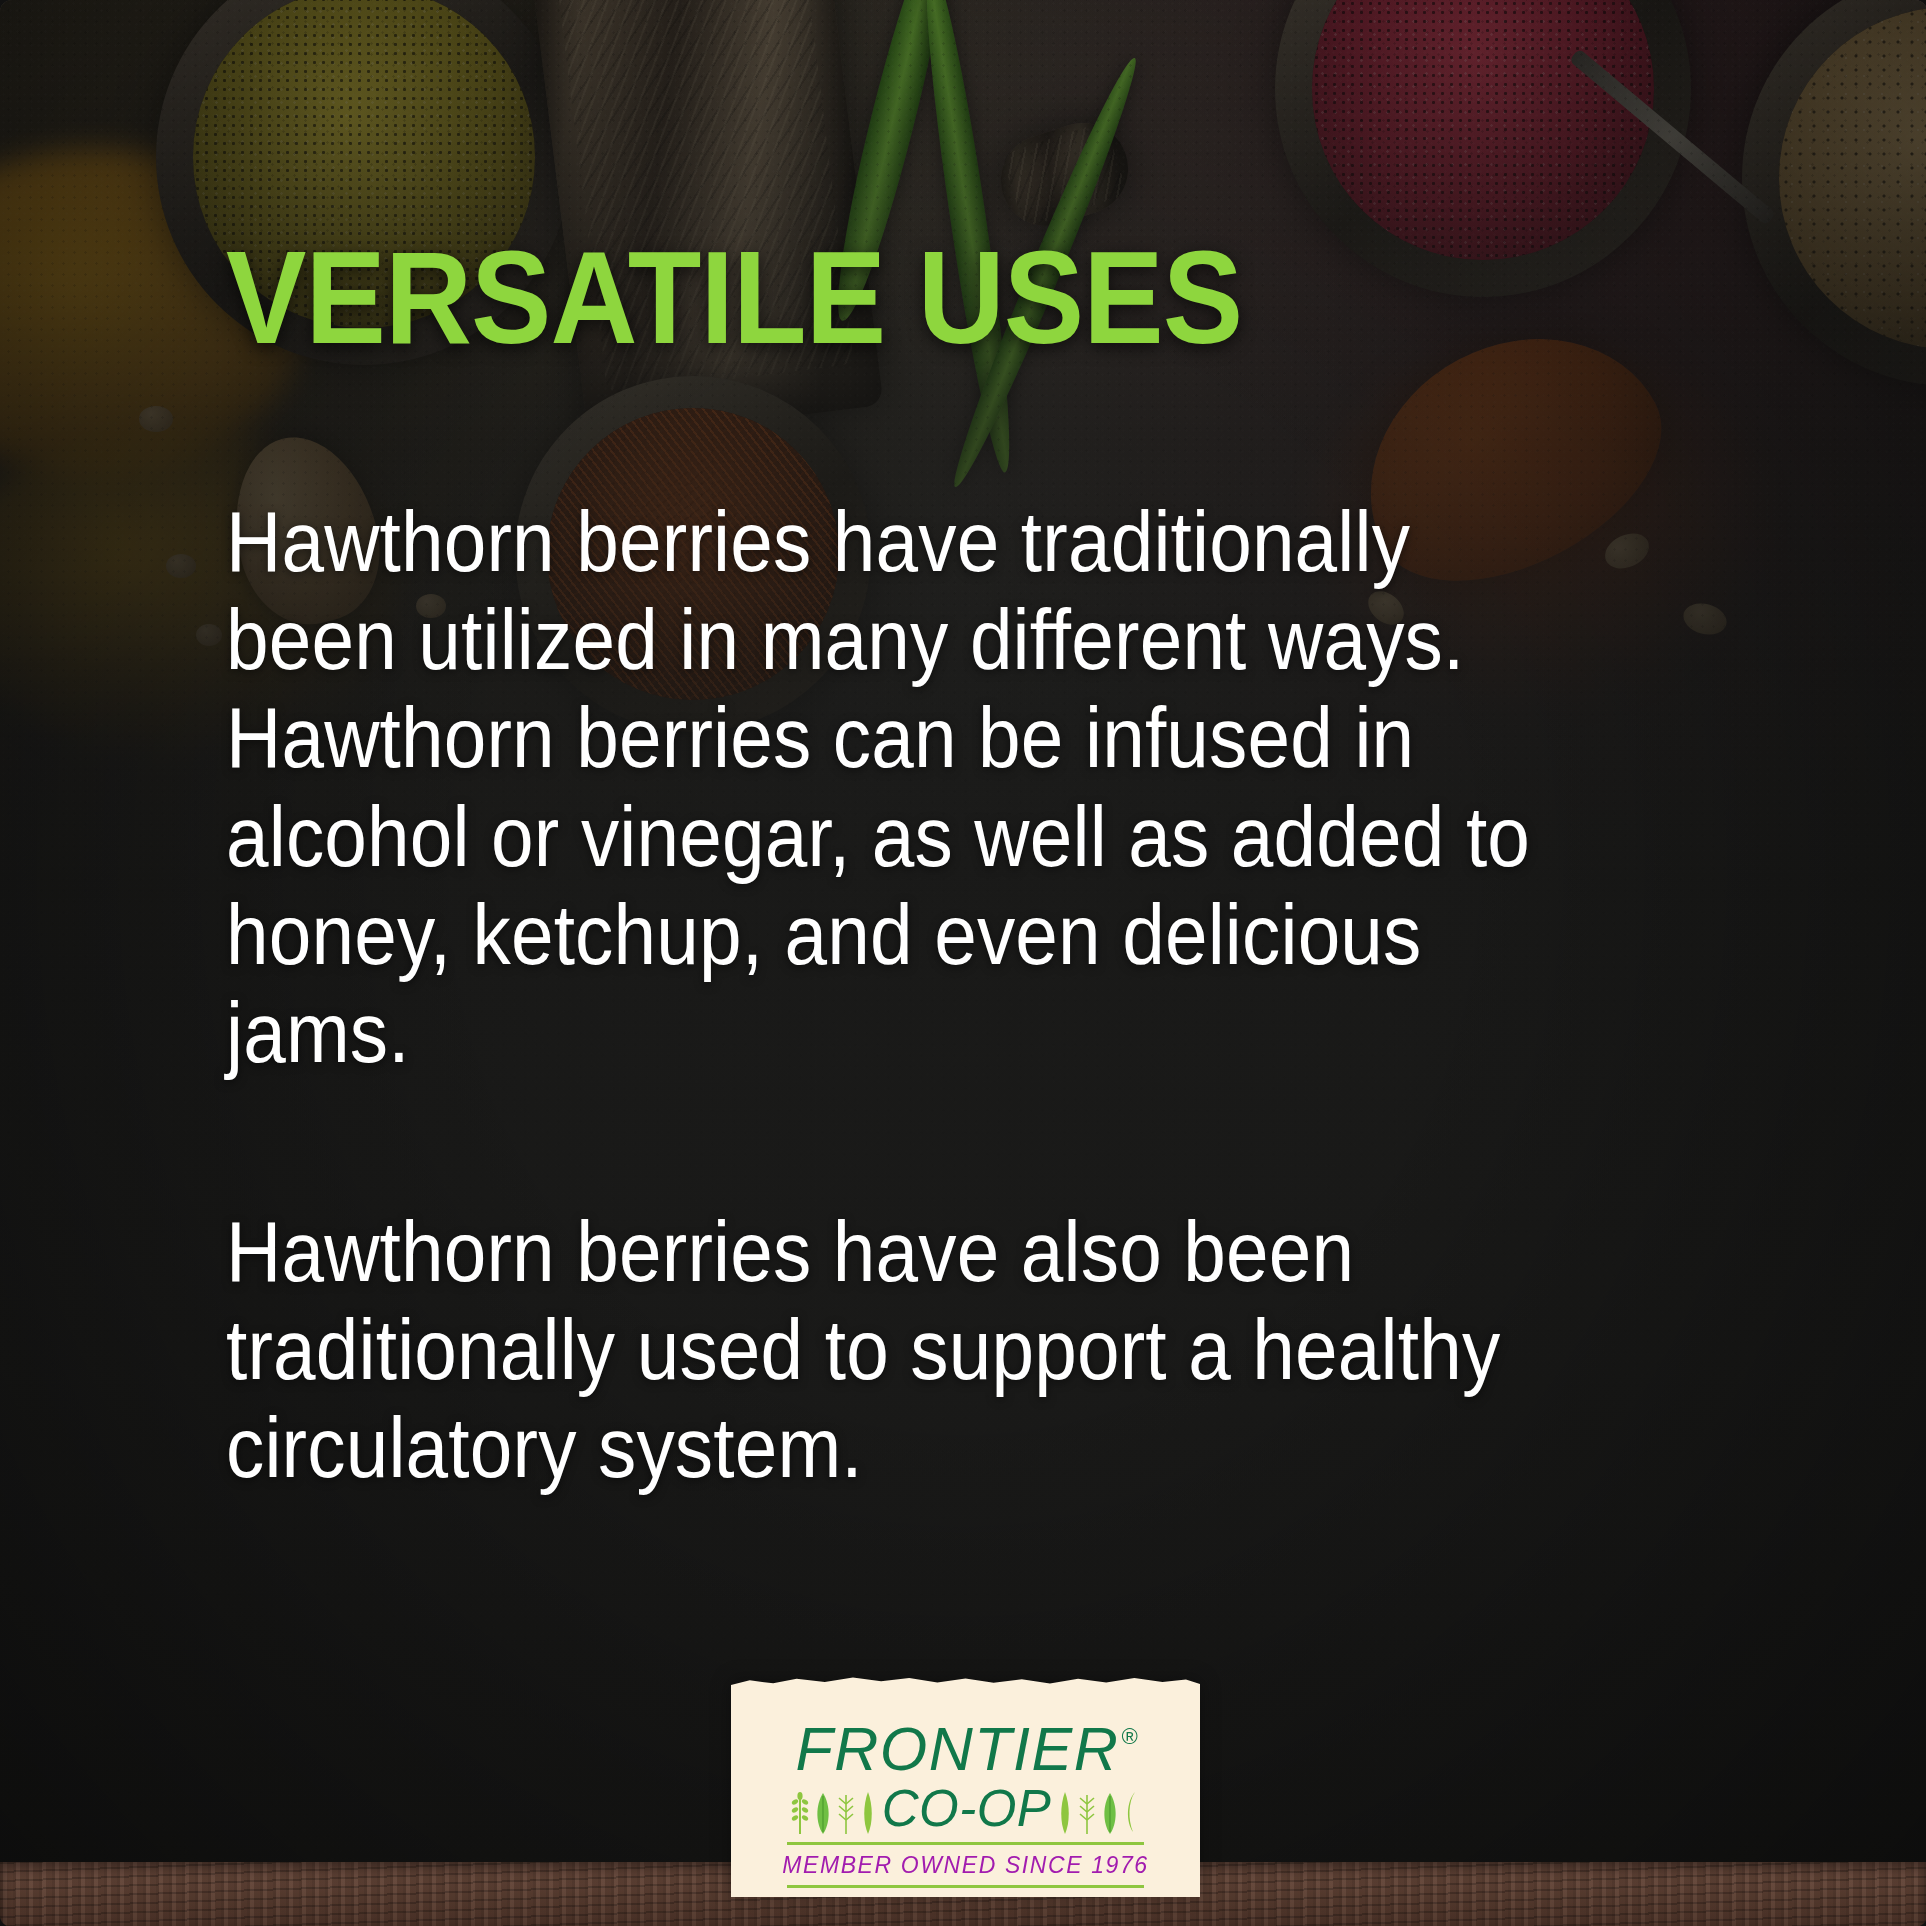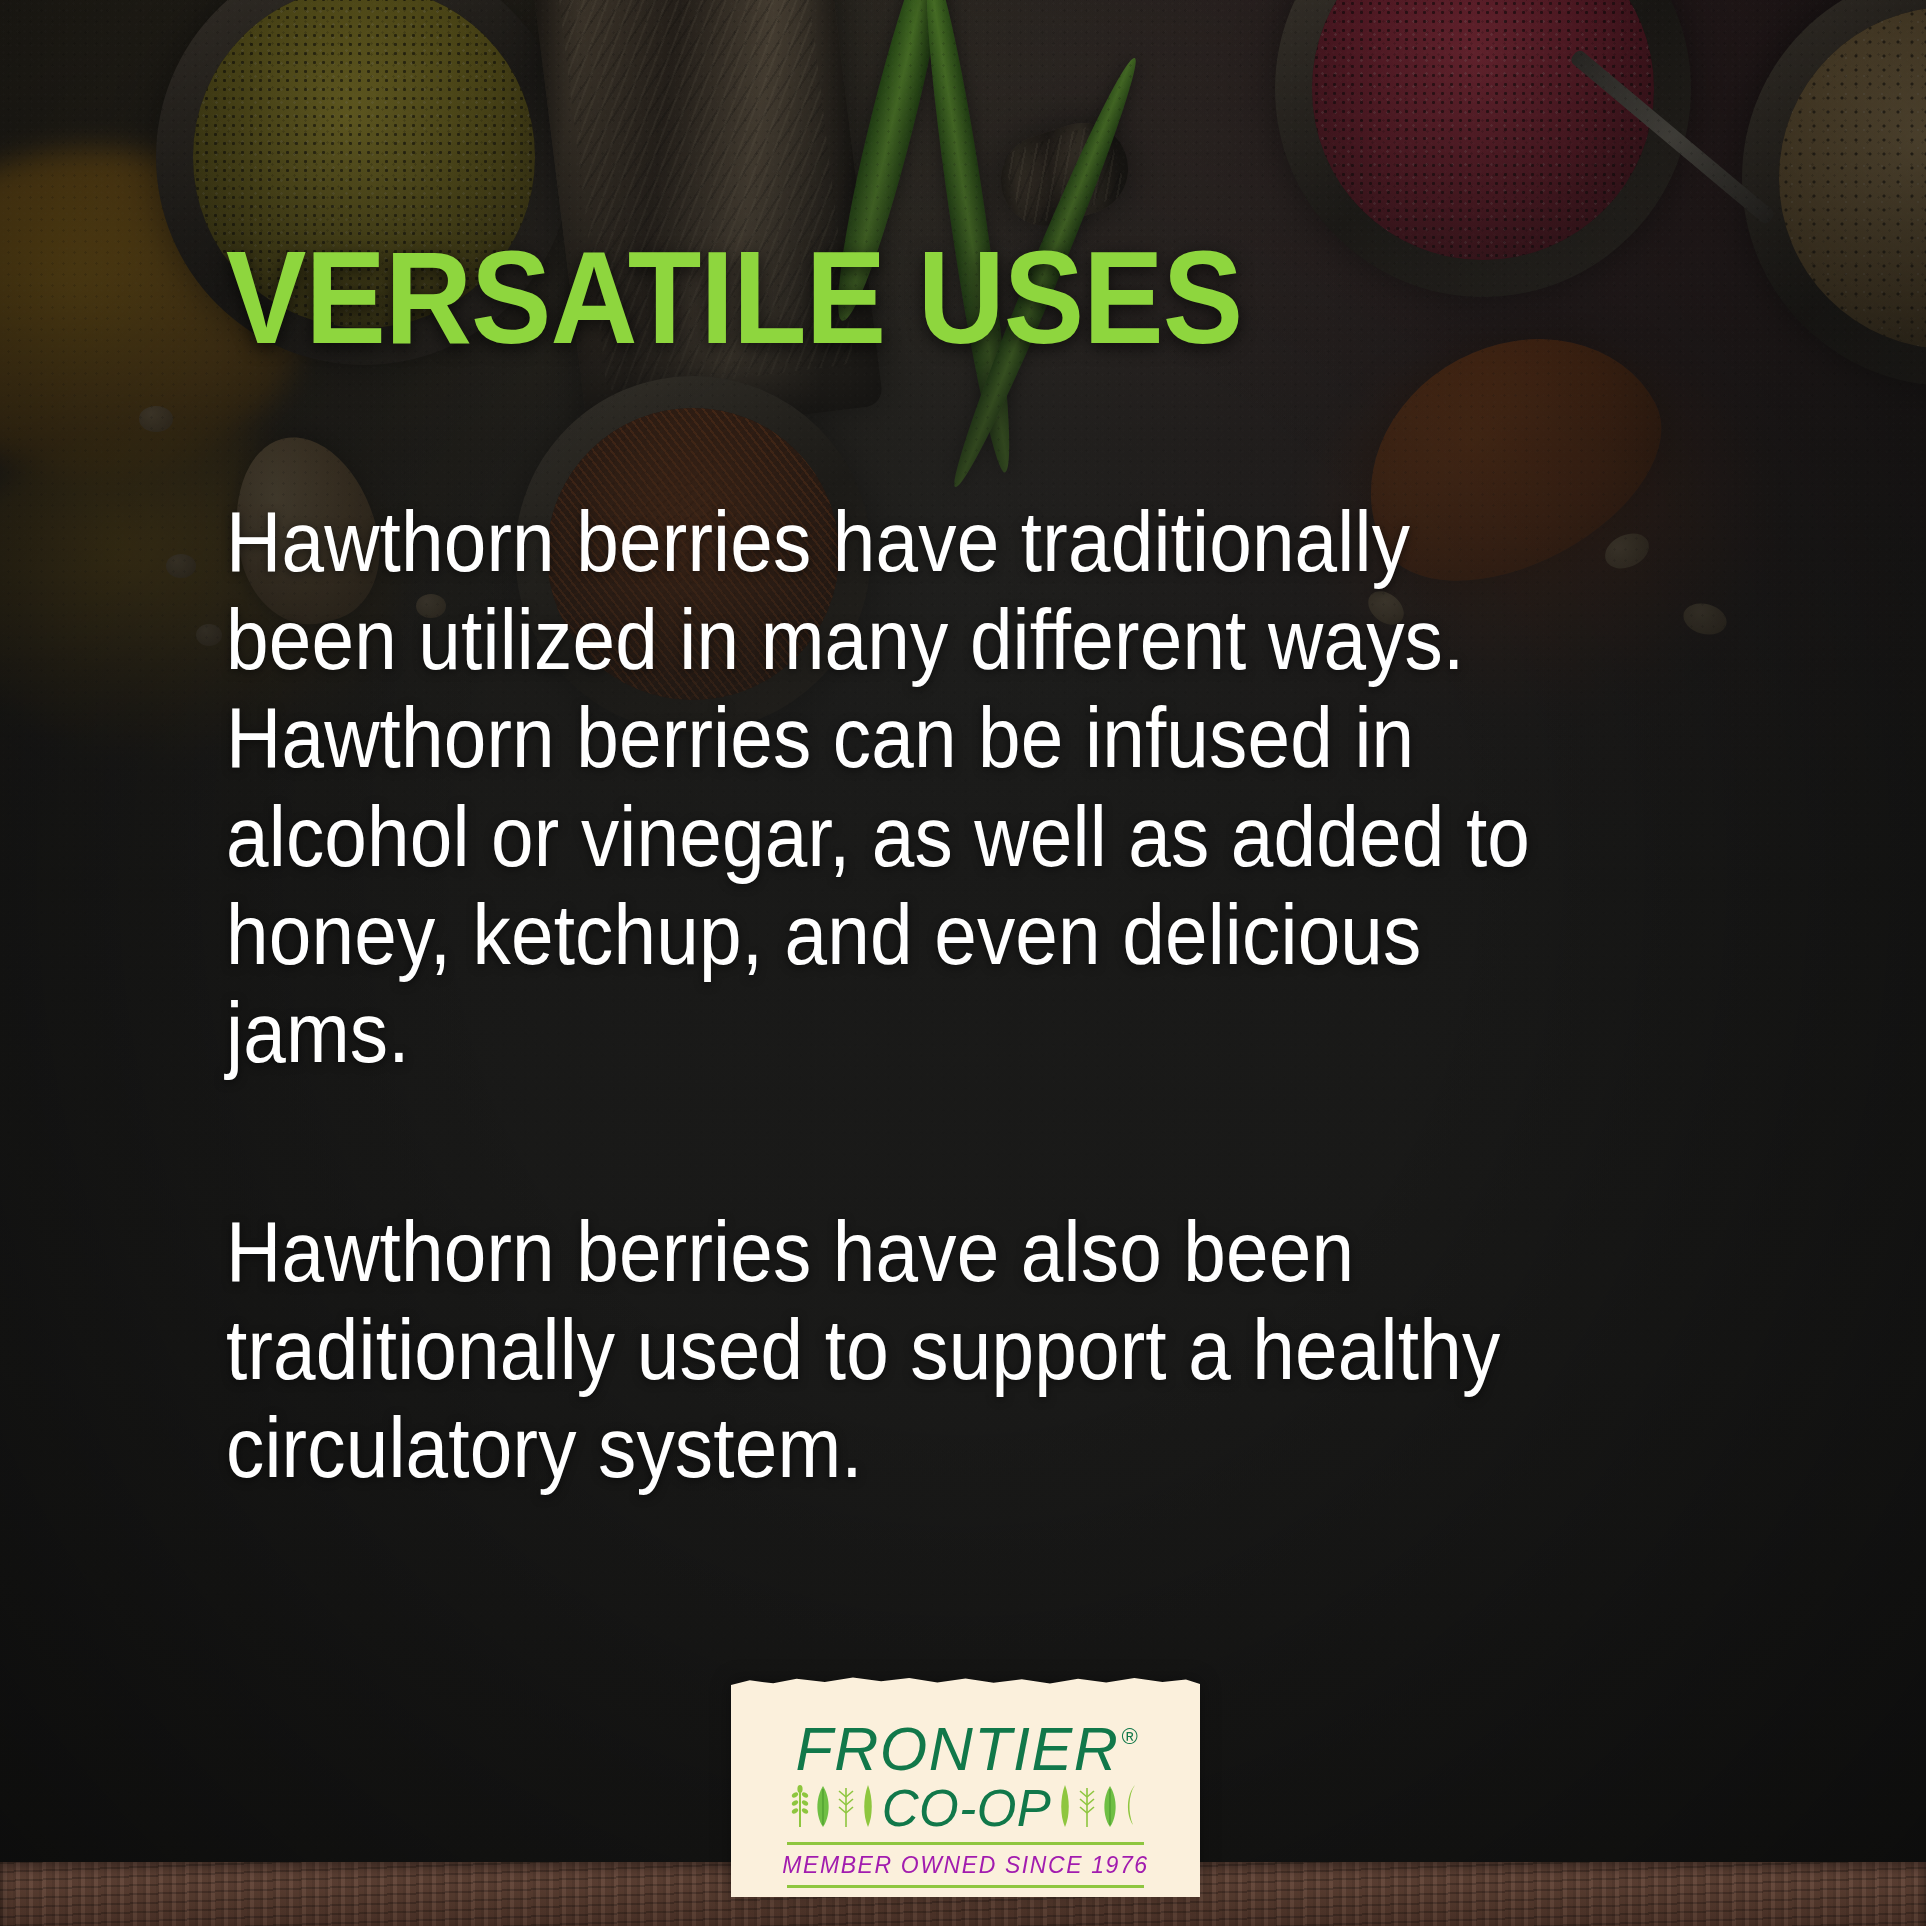--- a/index.html
+++ b/index.html
@@ -5,20 +5,21 @@
   html,body{margin:0;padding:0;background:#111;}
   *{box-sizing:border-box;}
 
   #poster{
     position:relative;
     width:1927px;
     height:1927px;
     overflow:hidden;
     font-family:"Liberation Sans","DejaVu Sans",sans-serif;
     background:#2b2b2a;
+    border-radius:12px;
   }
 
   
   .bg{position:absolute;inset:0;overflow:hidden;}
 
   .slate{
     position:absolute;inset:0;
     background:
       radial-gradient(circle at 12% 8%, rgba(90,70,30,.30) 0 7%, transparent 34%),
       radial-gradient(circle at 46% 5%, rgba(120,100,70,.22) 0 6%, transparent 30%),
@@ -140,21 +141,21 @@
     font-size:61px;
     letter-spacing:1.5px;
     line-height:.95;
     position:relative;
     display:inline-block;
   }
   .logo-frontier .reg{
     font-size:22px;position:relative;top:-26px;left:2px;letter-spacing:0;
   }
 
-  .coop-row{display:flex;align-items:flex-start;justify-content:center;gap:6px;margin-top:4px;}
+  .coop-row{display:flex;align-items:flex-end;justify-content:center;gap:6px;margin-top:4px;}
   .logo-coop{
     color:#11784a;
     font-family:"Liberation Sans","DejaVu Sans",sans-serif;
     font-weight:400;font-size:51px;letter-spacing:0.5px;line-height:1;
   }
   .sprigs{display:flex;align-items:center;gap:5px;}
   .sprigs svg{display:block;}
 
   .rule{height:3px;background:#8ec63f;margin:8px 30px 0;}
   .logo-member{

